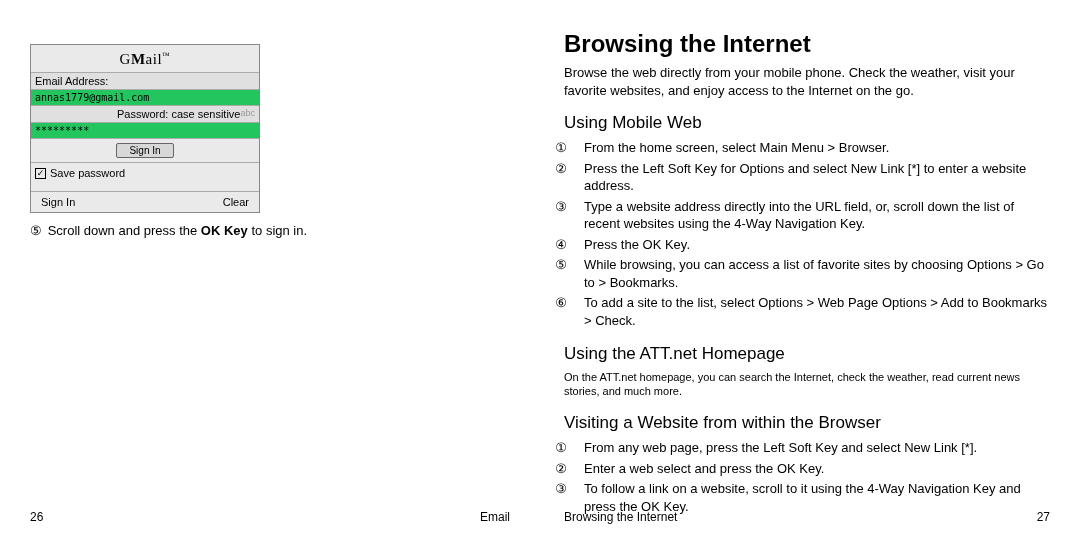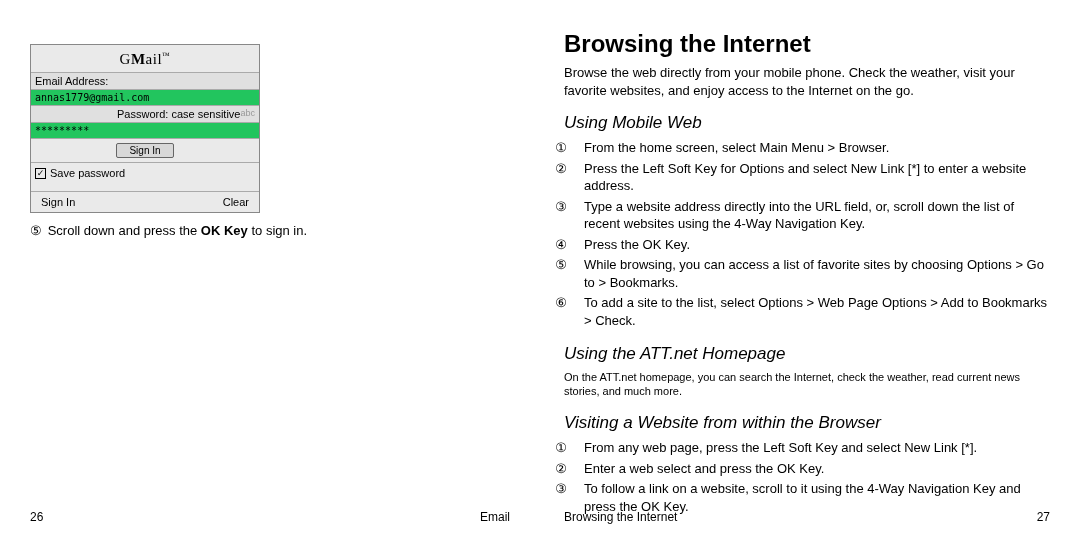--- a/index.html
+++ b/index.html
@@ -105,21 +105,20 @@
     margin-bottom: 6px;
     margin-top: 6px;
   }
   .intro {
     font-size: 13px;
     line-height: 1.35;
     margin-bottom: 14px;
   }
   h2.sub {
     font-size: 17px;
-    font-style: italic;
     font-weight: 500;
     margin-top: 14px;
     margin-bottom: 6px;
   }
   ol.steps {
     list-style: none;
     padding: 0;
     margin: 0 0 8px 0;
   }
   ol.steps li {

